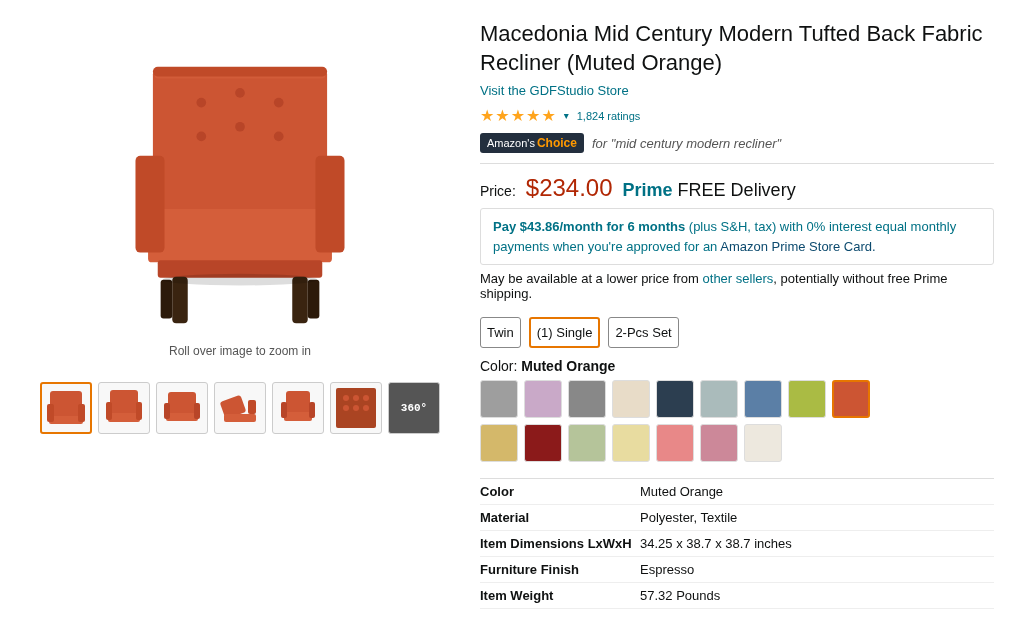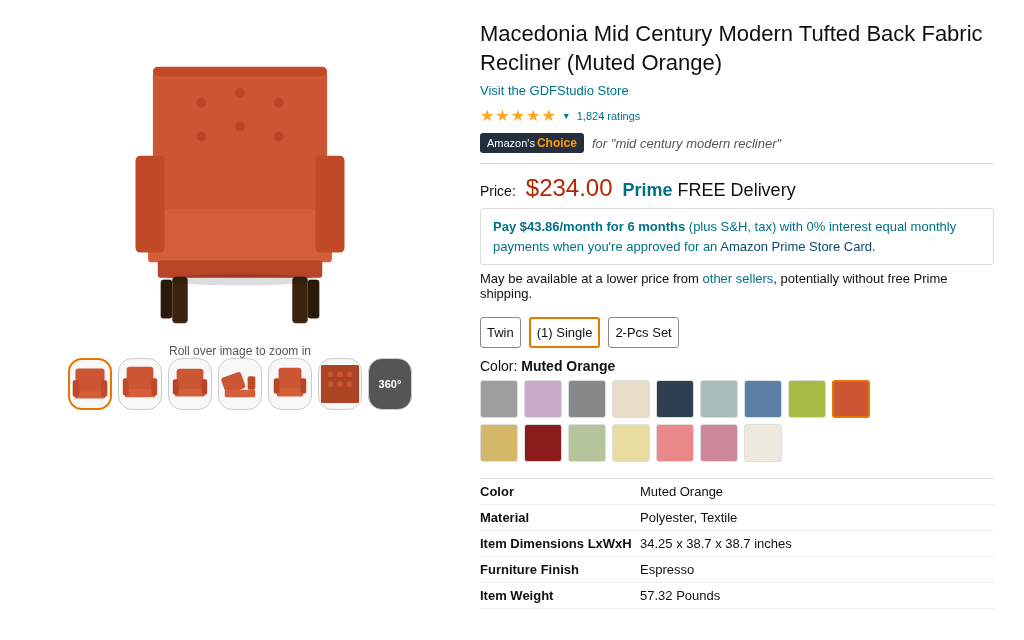--- a/index.html
+++ b/index.html
@@ -34,39 +34,40 @@
       background: #fff;
     }
     .chair-svg {
       width: 300px;
       height: 300px;
     }
     .zoom-hint {
       font-size: 12px;
       color: #555;
       margin-top: 4px;
-      margin-bottom: 0;
+      margin-bottom: 24px;
     }
     .thumbnails {
       display: flex;
       gap: 6px;
       flex-wrap: wrap;
       justify-content: center;
     }
     .thumb {
-      width: 44px;
+      width: 52px;
       height: 52px;
       border: 1px solid #ccc;
-      border-radius: 14px;
+      border-radius: 3px;
       overflow: hidden;
       display: flex;
       align-items: center;
       justify-content: center;
       cursor: pointer;
       background: #f8f8f8;
+      font-family: Liberation Mono, monospace;
     }
     .thumb.active {
       border: 2px solid #e77600;
     }
     .thumb svg {
       width: 44px;
       height: 44px;
     }
     .thumb-360 {
       background: #555;

